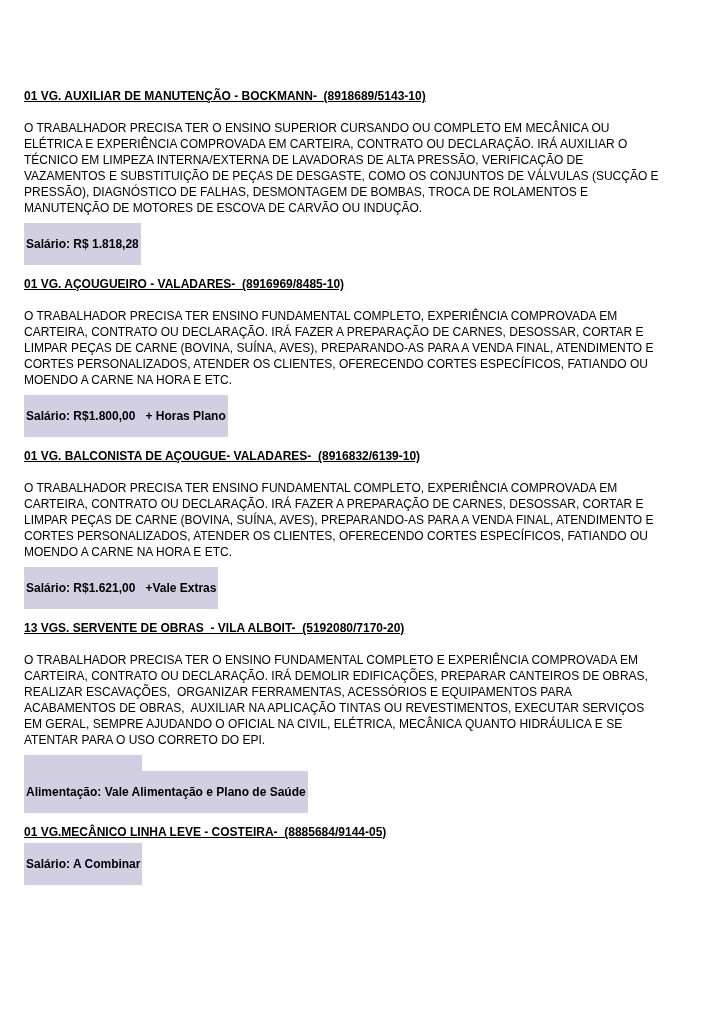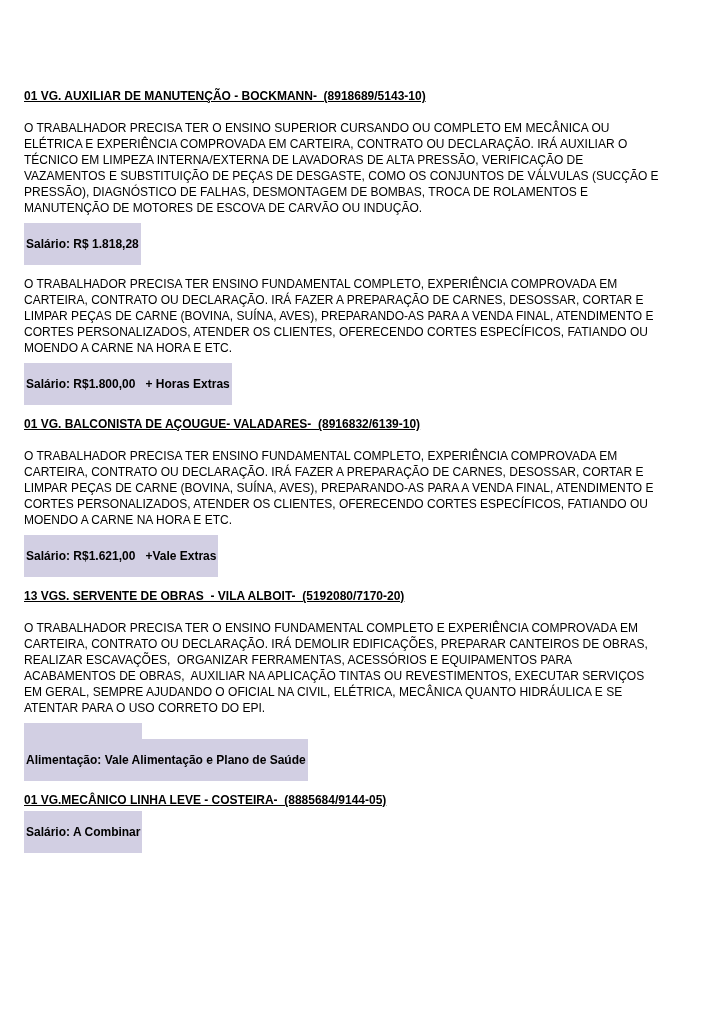--- a/index.html
+++ b/index.html
@@ -52,26 +52,27 @@
     <p class="job-desc">O TRABALHADOR PRECISA TER O ENSINO SUPERIOR CURSANDO OU COMPLETO EM MECÂNICA OU
 ELÉTRICA E EXPERIÊNCIA COMPROVADA EM CARTEIRA, CONTRATO OU DECLARAÇÃO. IRÁ AUXILIAR O
 TÉCNICO EM LIMPEZA INTERNA/EXTERNA DE LAVADORAS DE ALTA PRESSÃO, VERIFICAÇÃO DE
 VAZAMENTOS E SUBSTITUIÇÃO DE PEÇAS DE DESGASTE, COMO OS CONJUNTOS DE VÁLVULAS (SUCÇÃO E
 PRESSÃO), DIAGNÓSTICO DE FALHAS, DESMONTAGEM DE BOMBAS, TROCA DE ROLAMENTOS E
 MANUTENÇÃO DE MOTORES DE ESCOVA DE CARVÃO OU INDUÇÃO.</p>
     <p class="line"><span class="hl">Salário: R$ 1.818,28</span></p>
   </section>
 
   <section class="job">
+    <h2 class="job-title">01 VG. AÇOUGUEIRO - VALADARES-  (8916969/8485-10)</h2>
     <p class="job-desc">O TRABALHADOR PRECISA TER ENSINO FUNDAMENTAL COMPLETO, EXPERIÊNCIA COMPROVADA EM
 CARTEIRA, CONTRATO OU DECLARAÇÃO. IRÁ FAZER A PREPARAÇÃO DE CARNES, DESOSSAR, CORTAR E
 LIMPAR PEÇAS DE CARNE (BOVINA, SUÍNA, AVES), PREPARANDO-AS PARA A VENDA FINAL, ATENDIMENTO E
 CORTES PERSONALIZADOS, ATENDER OS CLIENTES, OFERECENDO CORTES ESPECÍFICOS, FATIANDO OU
 MOENDO A CARNE NA HORA E ETC.</p>
-    <p class="line"><span class="hl">Salário: R$1.800,00   + Horas Extras</span></p>
+    <p class="line"><span class="hl">Salário: R$1.800,00   + Horas Plano</span></p>
   </section>
 
   <section class="job">
     <h2 class="job-title">01 VG. BALCONISTA DE AÇOUGUE- VALADARES-  (8916832/6139-10)</h2>
     <p class="job-desc">O TRABALHADOR PRECISA TER ENSINO FUNDAMENTAL COMPLETO, EXPERIÊNCIA COMPROVADA EM
 CARTEIRA, CONTRATO OU DECLARAÇÃO. IRÁ FAZER A PREPARAÇÃO DE CARNES, DESOSSAR, CORTAR E
 LIMPAR PEÇAS DE CARNE (BOVINA, SUÍNA, AVES), PREPARANDO-AS PARA A VENDA FINAL, ATENDIMENTO E
 CORTES PERSONALIZADOS, ATENDER OS CLIENTES, OFERECENDO CORTES ESPECÍFICOS, FATIANDO OU
 MOENDO A CARNE NA HORA E ETC.</p>
     <p class="line"><span class="hl">Salário: R$1.621,00   +Vale Extras</span></p>

